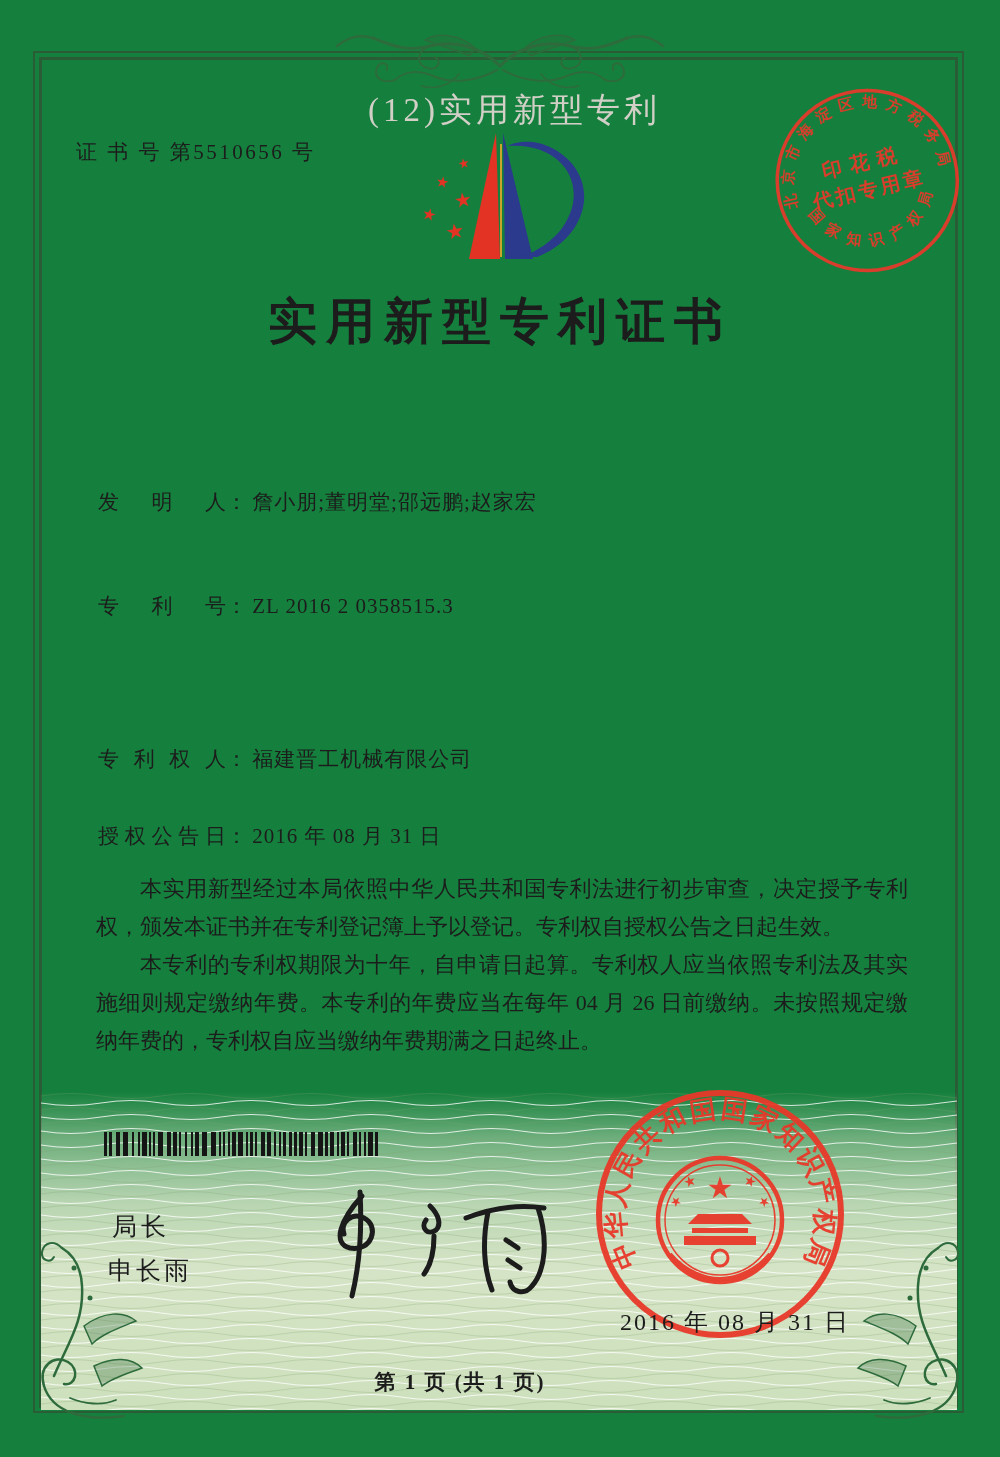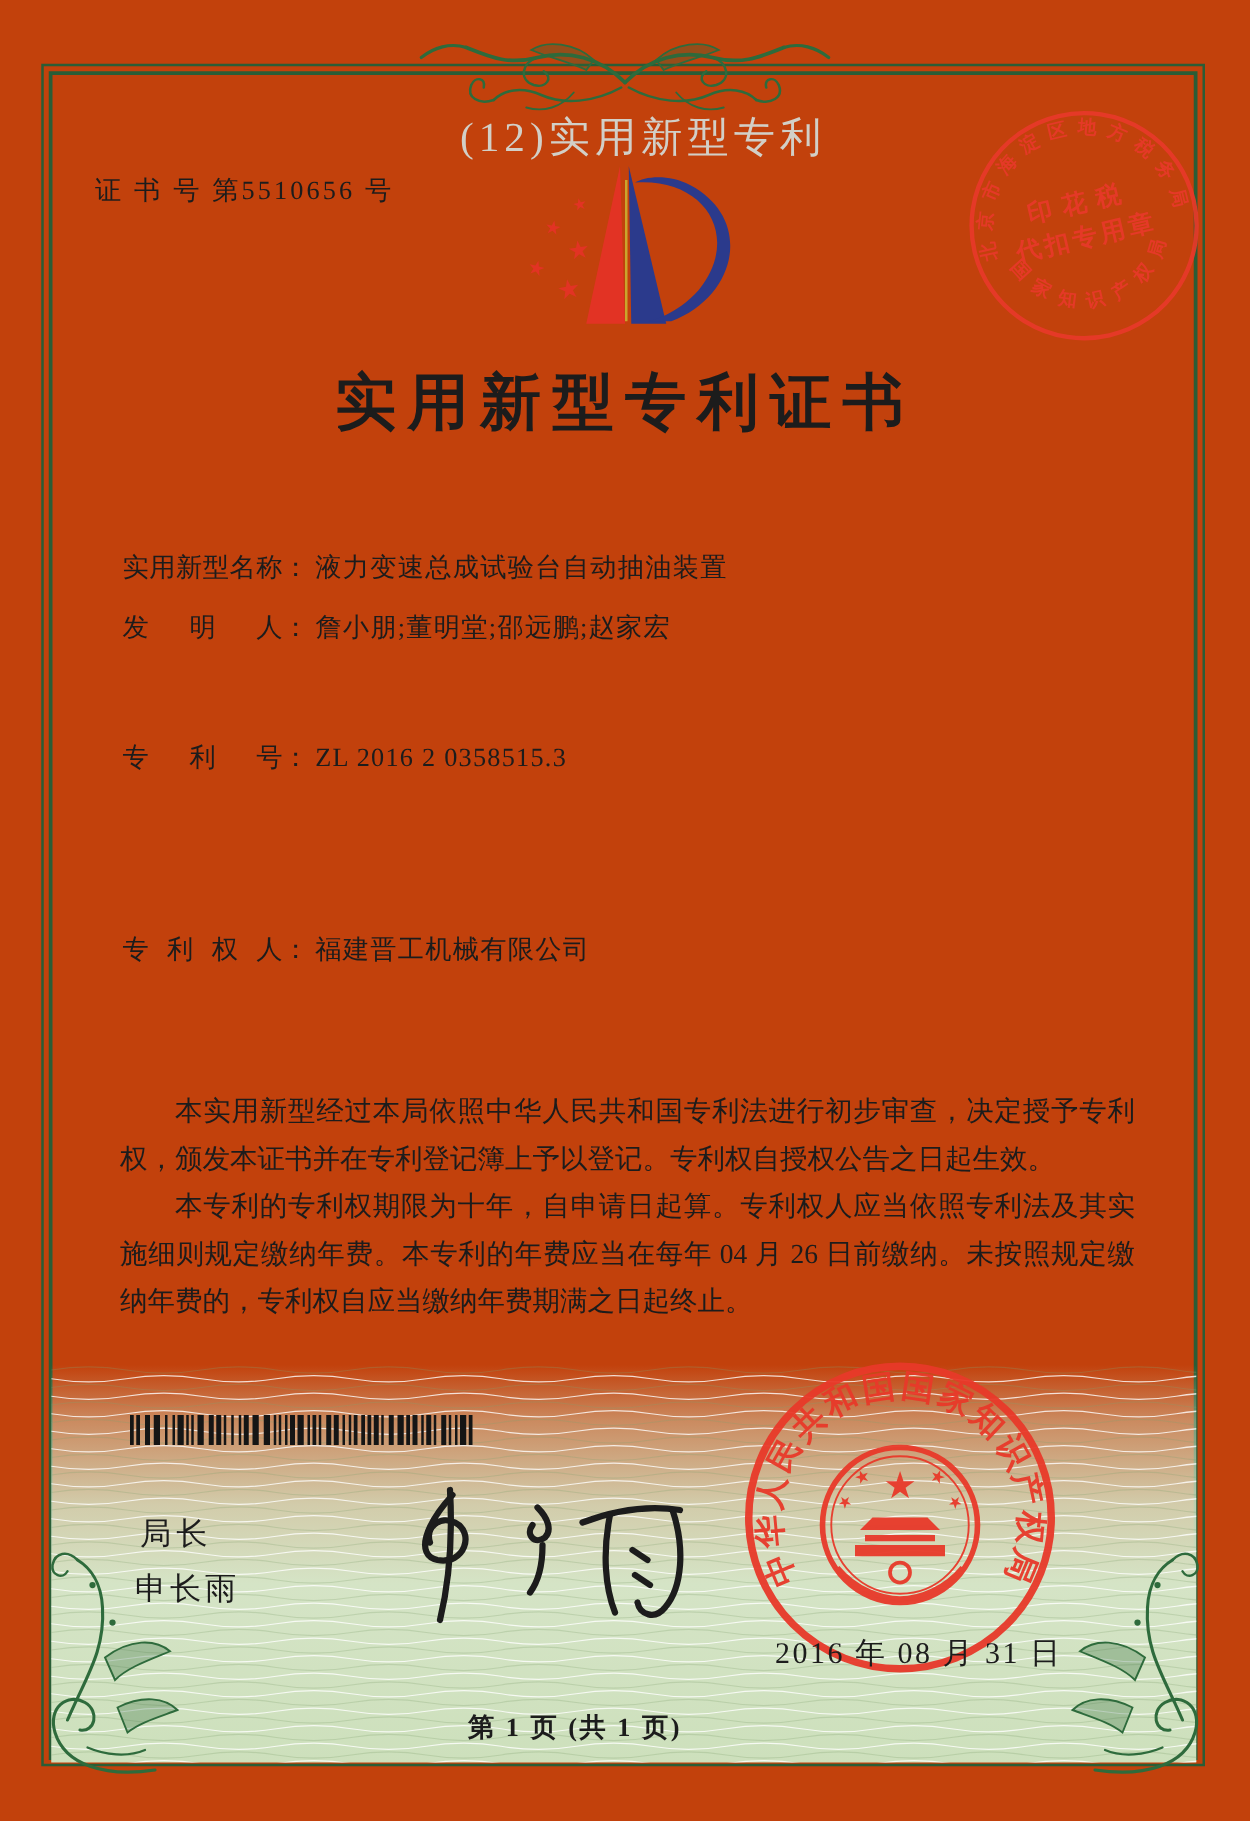--- a/index.html
+++ b/index.html
@@ -1,16 +1,16 @@
 <!DOCTYPE html>
 <html><head>
 <meta charset="utf-8">
 <style>
   html,body{margin:0;padding:0;background:#e8e6df;}
-  .page{position:relative;width:1000px;height:1457px;margin:0 auto;background:#c2410c;overflow:hidden;
+  .page{position:relative;width:1000px;height:1457px;margin:0 auto;background:#15803d;overflow:hidden;
         font-family:"Liberation Serif","DejaVu Serif",serif;color:#1c1c1c;}
   
   .frame-outer{position:absolute;left:33px;top:51px;right:36px;bottom:44px;border:2px solid #2a5d36;}
   .frame-inner{position:absolute;left:39px;top:57px;right:42px;bottom:49px;border:3px solid #2a5d36;border-bottom-width:4px;}
   
   .band{position:absolute;left:41px;top:1092px;width:916px;height:318px;
         background:linear-gradient(180deg, rgba(213,228,198,0) 0%, rgba(213,228,198,0.45) 14%,
                    rgba(213,228,198,0.85) 35%, #d5e4c6 55%, #cde0bc 100%);}
   .band svg{position:absolute;left:0;top:0;}
   
@@ -171,35 +171,35 @@
     </text>
     <text font-size="15" font-weight="bold" class="red" letter-spacing="9">
       <textPath href="#taxBot" startOffset="50%" text-anchor="middle">国家知识产权局</textPath>
     </text>
     <text x="103" y="92" font-size="20" font-weight="bold" class="red" text-anchor="middle" letter-spacing="8">印花税</text>
     <text x="103" y="120" font-size="20" font-weight="bold" class="red" text-anchor="middle" letter-spacing="3">代扣专用章</text>
   </svg>
 
   <div class="title">实用新型专利证书</div>
 
-  <div class="field-row" style="top:440px">
-    <span class="flabel">实用新型名称</span><span>：</span>
-    <span class="fvalue">液力变速总成试验台自动抽油装置</span>
-  </div>
   <div class="field-row" style="top:488px">
     <span class="flabel">发明人</span><span>：</span>
     <span class="fvalue">詹小朋;董明堂;邵远鹏;赵家宏</span>
   </div>
   <div class="field-row" style="top:592px">
     <span class="flabel">专利号</span><span>：</span>
     <span class="fvalue">ZL 2016 2 0358515.3</span>
   </div>
   <div class="field-row" style="top:745px">
     <span class="flabel">专利权人</span><span>：</span>
     <span class="fvalue">福建晋工机械有限公司</span>
+  </div>
+  <div class="field-row" style="top:822px">
+    <span class="flabel">授权公告日</span><span>：</span>
+    <span class="fvalue">2016 年 08 月 31 日</span>
   </div>
 
   <div class="body-text">
     <p>本实用新型经过本局依照中华人民共和国专利法进行初步审查，决定授予专利权，颁发本证书并在专利登记簿上予以登记。专利权自授权公告之日起生效。</p>
     <p>本专利的专利权期限为十年，自申请日起算。专利权人应当依照专利法及其实施细则规定缴纳年费。本专利的年费应当在每年 04 月 26 日前缴纳。未按照规定缴纳年费的，专利权自应当缴纳年费期满之日起终止。</p>
   </div>
 
   <div class="barcode">
       <div style="position:absolute;left:0px;top:0;width:3px;height:100%;background:#151515"></div>
       <div style="position:absolute;left:5px;top:0;width:3px;height:100%;background:#151515"></div>

